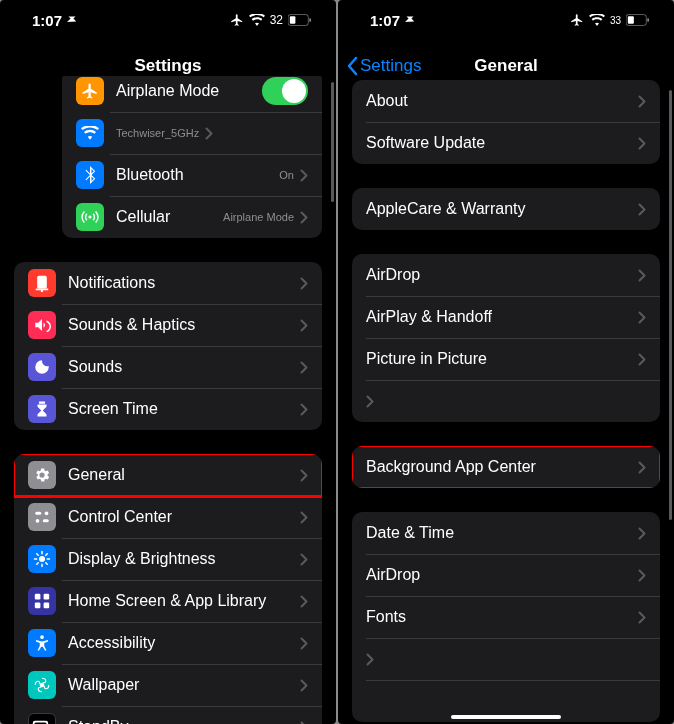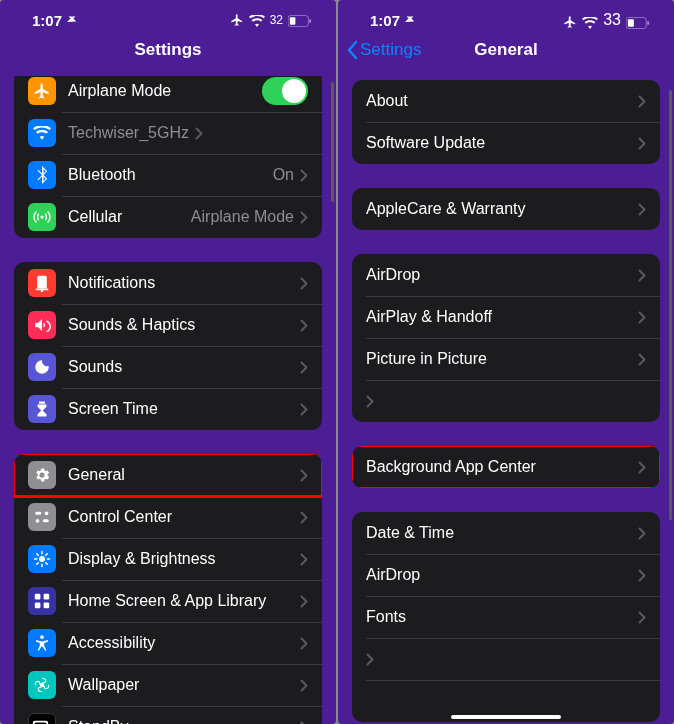--- a/index.html
+++ b/index.html
@@ -6,43 +6,43 @@
     body {
       font-family: -apple-system, BlinkMacSystemFont, "SF Pro Text", "Helvetica Neue", sans-serif;
       background: #8a8a8a;
       width: 674px;
       height: 724px;
       display: flex;
       gap: 2px;
       overflow: hidden;
     }
     .phone {
-      background: #4c1d95;
+      background: #000000;
       width: 336px;
       height: 724px;
       position: relative;
       overflow: hidden;
       border-radius: 4px;
     }
     .status-bar {
       height: 40px;
       display: flex;
       justify-content: space-between;
       align-items: center;
       padding: 0 24px 0 32px;
       color: #fff;
       font-size: 15px;
       font-weight: 600;
     }
     .status-left { display: flex; align-items: center; gap: 4px; }
-    .status-right { display: flex; align-items: flex-end; gap: 5px; }
+    .status-right { display: flex; align-items: center; gap: 5px; }
     .nav-header {
       height: 36px;
       display: flex;
-      align-items: flex-start;
+      align-items: flex-end;
       justify-content: center;
       position: relative;
       color: #fff;
     }
     .nav-title { font-size: 17px; font-weight: 600; }
     .nav-back {
       position: absolute;
       left: 8px;
       display: flex;
       align-items: center;
@@ -63,21 +63,21 @@
       left: 0; right: 0; bottom: 0;
       padding: 0 14px;
       border-radius: 29px;
     }
     .group {
       background: #1c1c1e;
       border-radius: 10px;
       margin-bottom: 24px;
       overflow: hidden;
     }
-    .group-first { margin-top: -6px; }
+    .group-first { margin-top: -6px; margin-left: 48px; }
     .row {
       display: flex;
       align-items: center;
       min-height: 42px;
       padding: 0 14px;
       position: relative;
       color: #fff;
       font-size: 16px;
     }
     .row + .row::before {
@@ -94,21 +94,21 @@
       width: 28px;
       height: 28px;
       border-radius: 6px;
       margin-right: 12px;
       display: flex;
       align-items: center;
       justify-content: center;
       flex-shrink: 0;
     }
     .label { flex: 1; }
-    .detail { color: #8e8e93; font-size: 16px; margin-right: 6px; }
+    .detail { color: #8e8e93; font-size: 11px; margin-right: 6px; }
     .chevron { color: #5a5a5e; flex-shrink: 0; }
     .toggle {
       width: 46px;
       height: 28px;
       background: #30d158;
       border-radius: 14px;
       position: relative;
       flex-shrink: 0;
     }
     .toggle::after {
@@ -385,21 +385,21 @@
           <path d="M12 2L2 12h6v10l12-14h-8z" transform="rotate(45 12 12)"></path>
         </svg>
     </div>
     <div class="status-right">
       <svg width="14" height="14" viewBox="0 0 24 24" fill="#fff">
           <path d="M21 16v-2l-8-5V3.5c0-.83-.67-1.5-1.5-1.5S10 2.67 10 3.5V9l-8 5v2l8-2.5V19l-2 1.5V22l3.5-1 3.5 1v-1.5L13 19v-5.5l8 2.5z"></path>
         </svg>
       <svg width="16" height="12" viewBox="0 0 24 18" fill="#fff">
           <path d="M12 18l3-4c-1.7-1.3-4.3-1.3-6 0l3 4zm-6-8c3.3-2.7 8.7-2.7 12 0l2-2.5c-4.4-3.6-11.6-3.6-16 0L6 10zm-4-5c5.5-4.5 14.5-4.5 20 0l2-2.5C17 -3 7 -3 0 2.5L2 5z"></path>
         </svg>
-      <span style="font-size:16px;font-weight:500">33</span>
+      <span style="font-size:10px;font-weight:500">33</span>
       <svg width="24" height="12" viewBox="0 0 26 12">
           <rect x="0" y="0" width="22" height="12" rx="3" fill="none" stroke="#fff" stroke-opacity="0.4"></rect>
           <rect x="2" y="2" width="6.5" height="8" rx="1" fill="#fff"></rect>
           <rect x="23" y="4" width="2" height="4" rx="1" fill="#fff" fill-opacity="0.5"></rect>
         </svg>
     </div>
   </div>
   <div class="nav-header">
     <div class="nav-back">
       <svg width="12" height="20" viewBox="0 0 12 20" fill="none" stroke="#0a84ff" stroke-width="2.5" stroke-linecap="round" stroke-linejoin="round">

